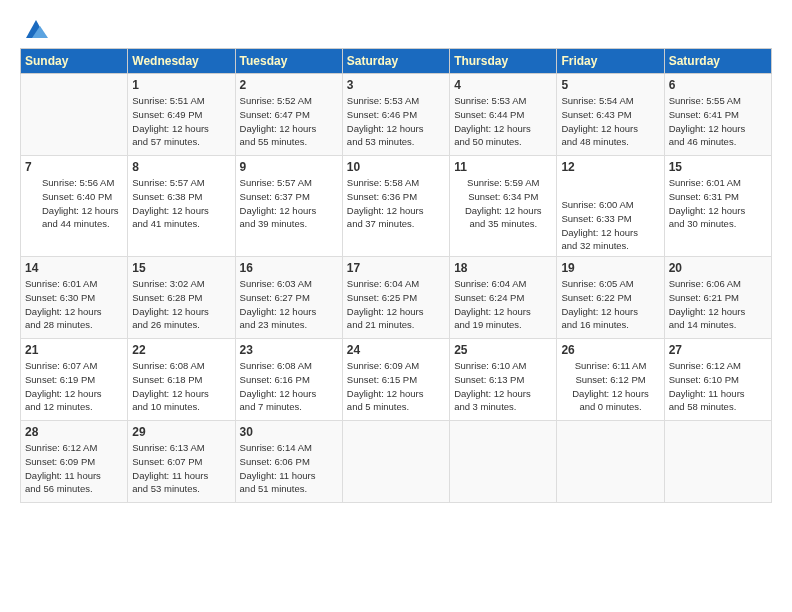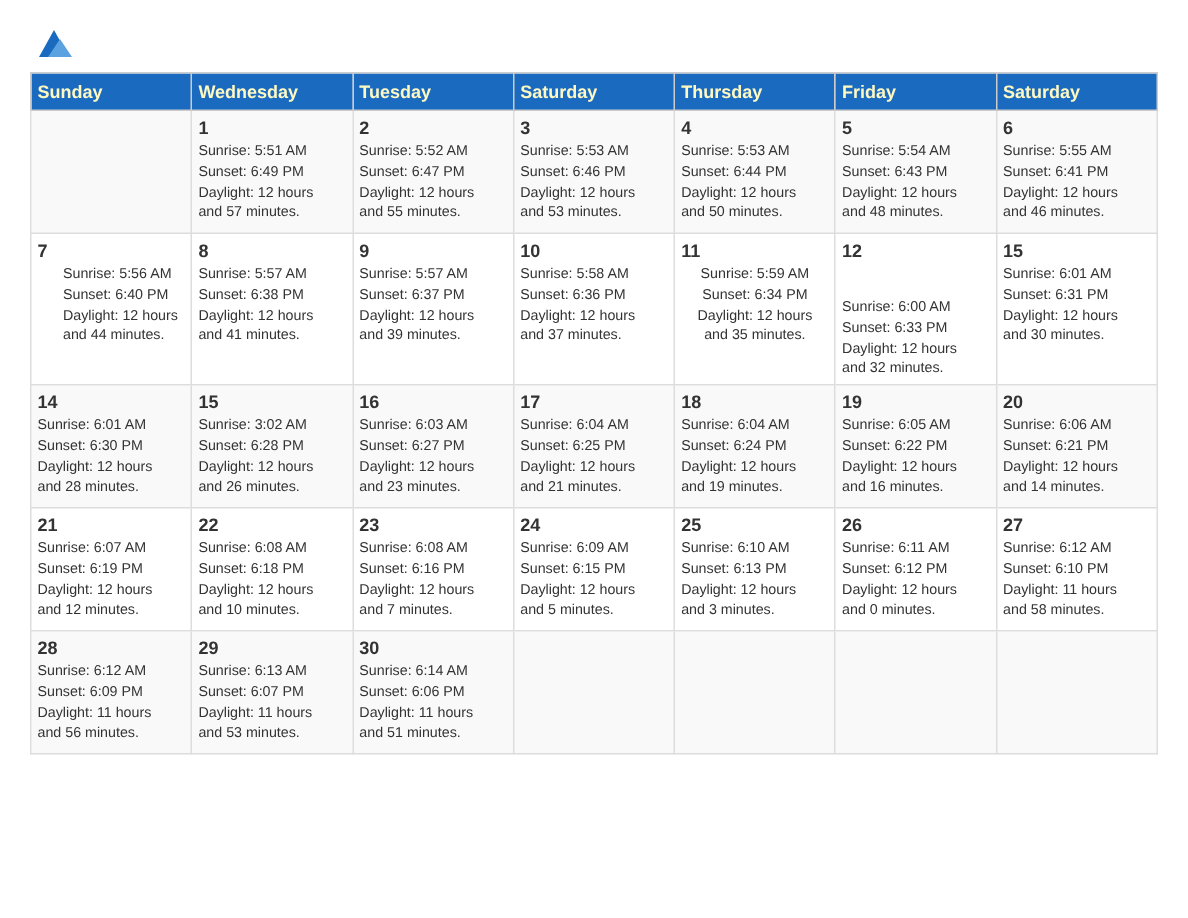--- a/index.html
+++ b/index.html
@@ -295,21 +295,21 @@
           </td>
           <td>
             <span class="day-num">25</span>
             <div class="day-info" style="white-space: pre-line;">Sunrise: 6:10 AM
 Sunset: 6:13 PM
 Daylight: 12 hours
 and 3 minutes.</div>
           </td>
           <td>
             <span class="day-num">26</span>
-            <div class="day-info" style="white-space: pre-line;">Sunrise: 6:11 AM
+            <div class="day-info" style="white-space: pre-line; text-align: center;">Sunrise: 6:11 AM
 Sunset: 6:12 PM
 Daylight: 12 hours
 and 0 minutes.</div>
           </td>
           <td>
             <span class="day-num">27</span>
             <div class="day-info" style="white-space: pre-line;">Sunrise: 6:12 AM
 Sunset: 6:10 PM
 Daylight: 11 hours
 and 58 minutes.</div>

